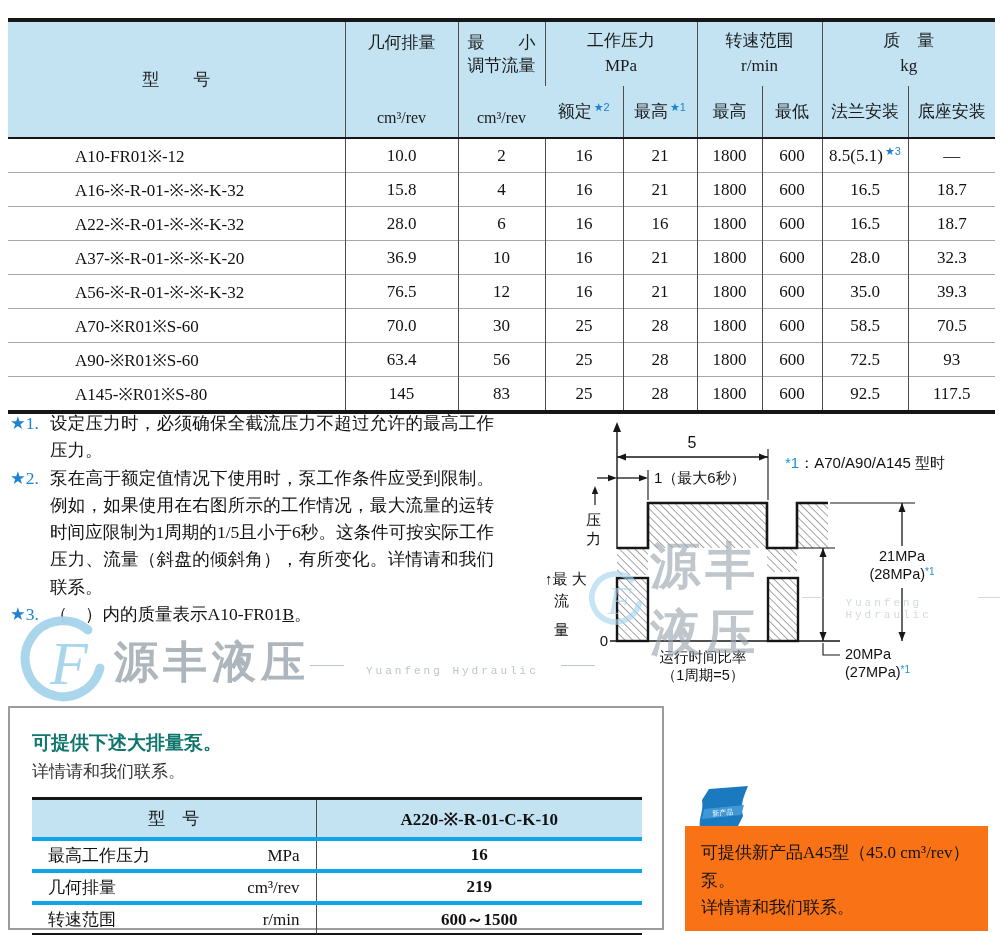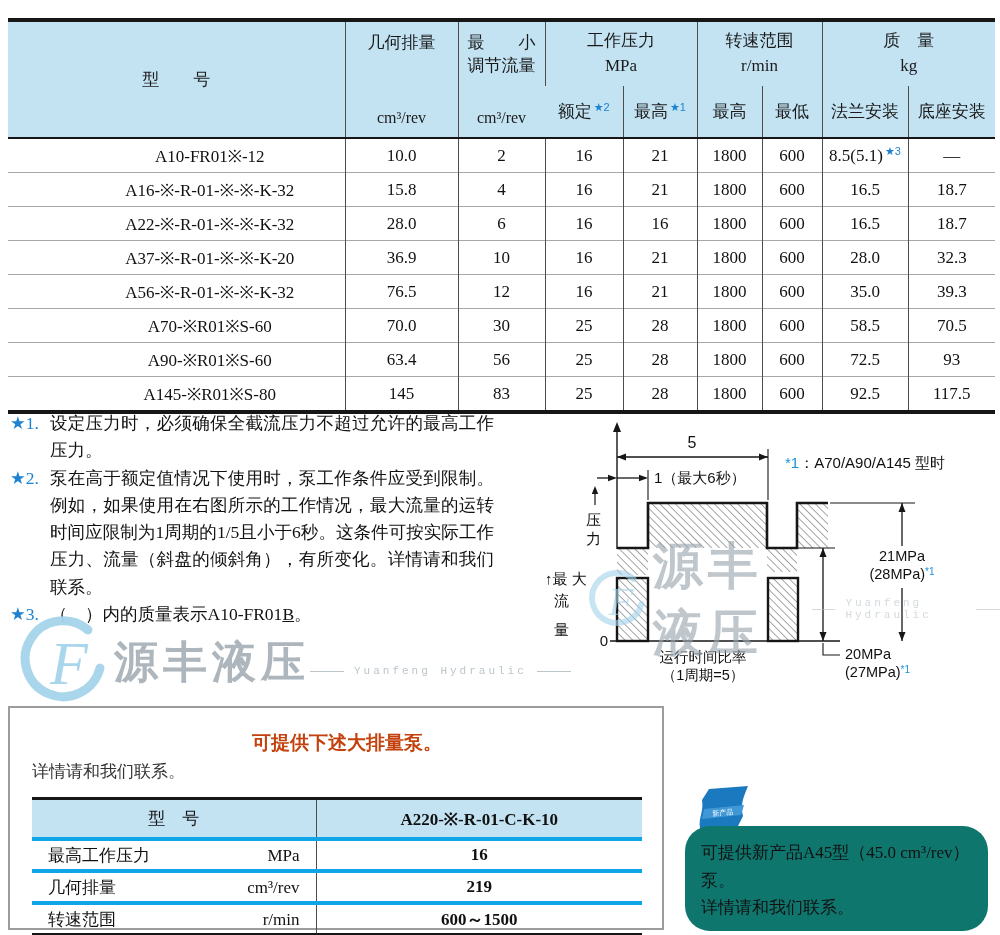--- a/index.html
+++ b/index.html
@@ -15,64 +15,64 @@
   .main-table thead th{background:#c3e3f3;font-size:17px;color:#1a1a1a;text-align:center;vertical-align:middle;}
   .main-table thead tr:nth-child(1){height:58px;}
   .main-table thead tr:nth-child(2){height:46px;}
   .hcol{display:flex;flex-direction:column;justify-content:space-between;height:96px;padding:9px 0 10px;}
   .hcol .unit{margin-top:auto;font-size:16px;}
   .hgrp{line-height:1.45;}
   sup.mark{color:#1d82d2;font-size:11px;margin-left:2px;vertical-align:6px;font-family:"Liberation Sans",sans-serif;}
   .main-table tbody td{height:33px;text-align:center;font-size:17px;background:#fff;}
   .main-table tbody tr+tr td{border-top:1px solid #a8a8a8;}
   .main-table tbody tr:first-child td{border-top:2.5px solid #161616;}
-  .main-table tbody td.model{text-align:center;padding-left:67px;}
+  .main-table tbody td.model{text-align:left;padding-left:67px;}
 
   
   .notes{position:absolute;left:10px;top:410px;width:484px;font-size:17.5px;line-height:1.56;}
   .note{display:flex;align-items:flex-start;}
   .note-mark{flex:none;width:40px;color:#1d82d2;}
   .note-body{flex:1;text-align:justify;}
   .u{text-decoration:underline;}
 
   
   .watermark{display:flex;align-items:center;pointer-events:none;}
   .wm-text{display:flex;flex-direction:row;align-items:center;margin-left:6px;}
   .wm-cn{color:#a9b2ba;letter-spacing:5px;font-family:"Liberation Sans",sans-serif;font-weight:bold;}
-  .wm-en-row{display:flex;align-items:center;gap:10px;margin-top:18px;}
+  .wm-en-row{display:flex;gap:22px;margin-top:18px;}
   .wm-line{height:1px;background:#b9c2c8;width:34px;}
   .wm-en{color:#b9c2c8;font-size:11px;letter-spacing:3px;font-family:"Liberation Mono","DejaVu Sans Mono",monospace;}
   .wm-left{left:16px;top:616px;opacity:.95;}
   .wm-left .wm-cn{font-size:44px;}
   .wm-diagram{left:586px;top:533px;opacity:.62;z-index:6;}
   .wm-diagram .wm-cn{font-size:50px;}
 
   
   #duty-diagram{position:absolute;left:540px;top:408px;z-index:3;}
   #duty-diagram text{font-family:"Liberation Sans","DejaVu Sans",sans-serif;fill:#111;}
   .blue-t{fill:#1d90d8;}
 
   
   .offer-box{left:8px;top:706px;width:652px;height:220px;border:2px solid #9c9c9c;background:#fff;}
   .offer-title{margin:22px 0 4px 22px;font-family:Liberation Serif, serif;
-      font-weight:bold;font-size:19px;color:#c2410c;text-align:center;}
+      font-weight:bold;font-size:19px;color:#0f766e;}
   .offer-sub{margin-left:22px;font-size:17px;color:#333;}
   .otable{margin:14px 0 0 22px;width:610px;border-collapse:collapse;table-layout:fixed;
       border-top:3px solid #161616;border-bottom:3px solid #161616;}
   .otable th,.otable td{font-weight:normal;font-size:17px;padding:0;}
   .otable th{background:#c3e3f3;height:37px;text-align:center;border-bottom:2px solid #161616;}
   .otable th+th,.otable td+td{border-left:1px solid #4d4d4d;font-weight:bold;}
   .otable td{height:28px;}
   .otable tr+tr td{border-top:4px solid #0ea5e9;}
   .ocell{display:flex;justify-content:space-between;align-items:baseline;padding:0 16px 0 16px;}
   .oval{text-align:center;}
 
   
-  .np-box{left:685px;top:826px;width:303px;height:105px;background:#0f766e;box-sizing:border-box;
-      padding:13px 16px;font-size:17px;line-height:1.62;color:#111;border-radius:25px;}
+  .np-box{left:685px;top:826px;width:303px;height:105px;background:#f97316;box-sizing:border-box;
+      padding:13px 16px;font-size:17px;line-height:1.62;color:#111;}
   #np-icon{position:absolute;left:694px;top:784px;}
 </style>
 </head>
 <body>
 
 <table class="main-table">
   <colgroup>
     <col style="width:337px">
       <col style="width:113px">
       <col style="width:87px">

